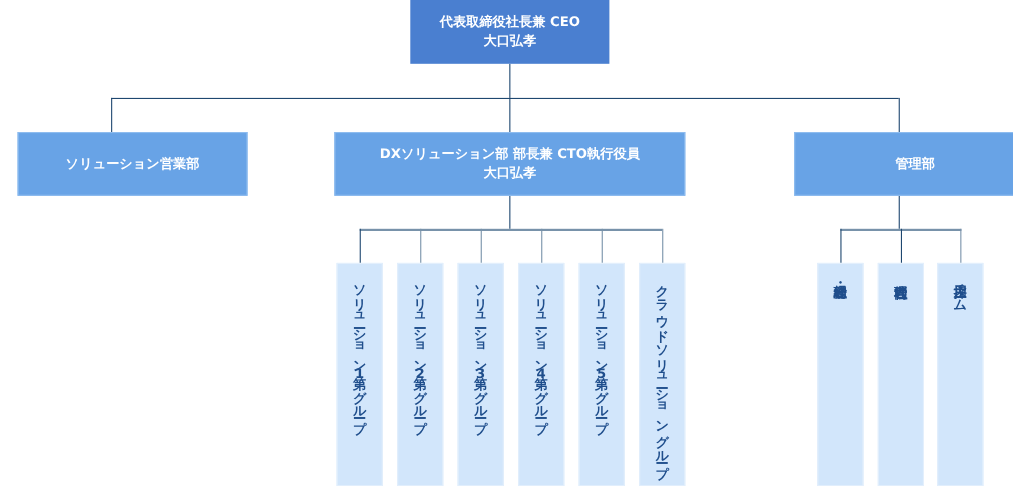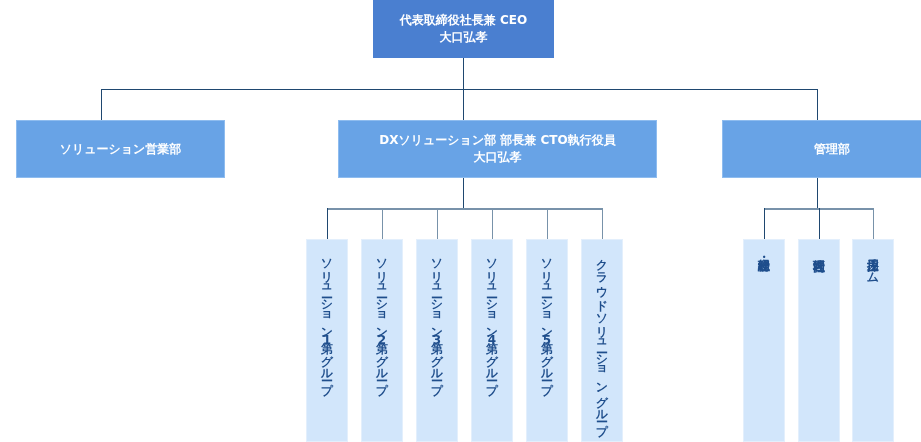--- a/index.html
+++ b/index.html
@@ -42,21 +42,21 @@
 <div class="line lt" style="left:873px;top:208px;width:1px;height:31px;"></div>
 
 <div class="box ceo">
   <div>代表取締役社長兼 CEO</div>
   <div>大口弘孝</div>
 </div>
 
 <div class="box dept" style="left:16px;width:209px;">
   <div>ソリューション営業部</div>
 </div>
-<div class="box dept" style="left:304px;width:319px;margin-left:34px;">
+<div class="box dept" style="left:304px;width:319px;">
   <div>DXソリューション部 部長兼 CTO執行役員</div>
   <div>大口弘孝</div>
 </div>
 <div class="box dept" style="left:722px;width:220px;">
   <div>管理部</div>
 </div>
 
 <div class="box grp" style="left:306px;">
     <span class="vtext">ソリューション第1グループ</span>
   </div>

